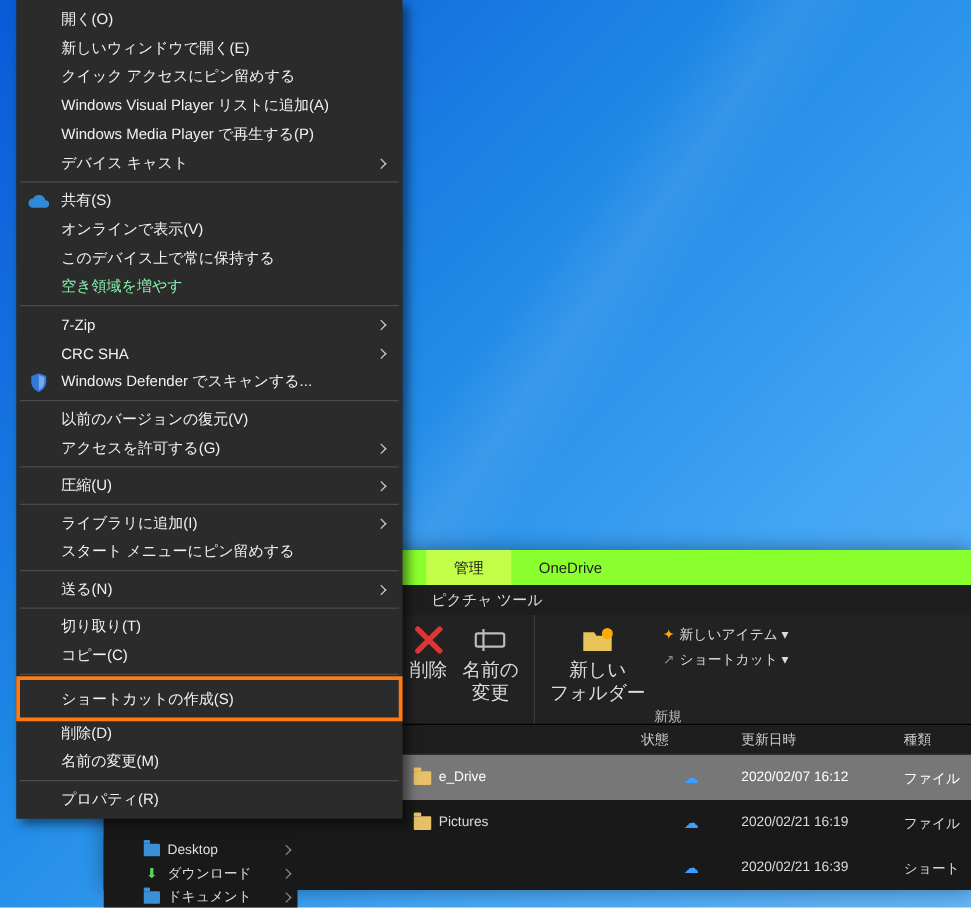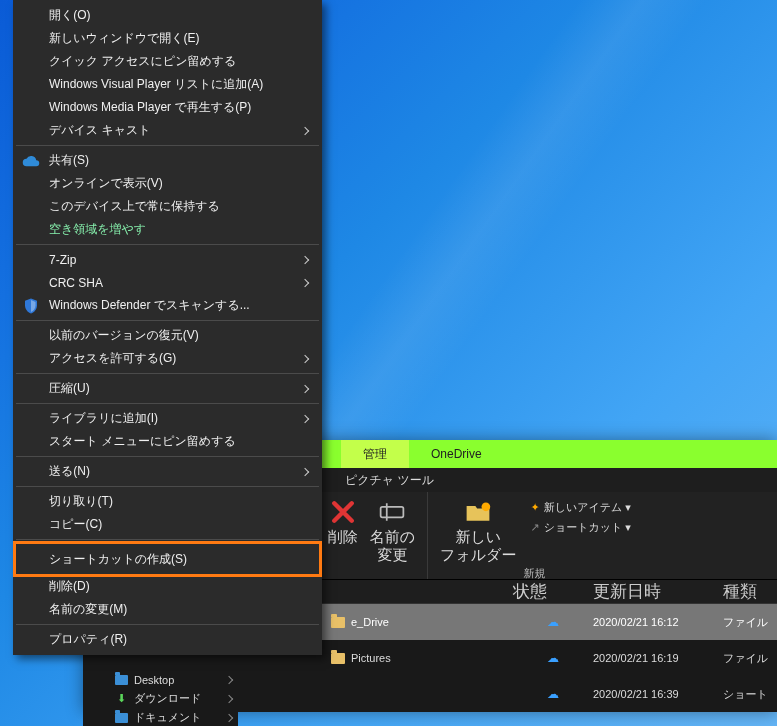--- a/index.html
+++ b/index.html
@@ -154,21 +154,21 @@
     line-height: 1.2;
   }
   .ribbon-big .icn { width: 28px; height: 28px; margin-bottom: 2px; }
 
   .columns {
     height: 24px;
     background: #1e1e1e;
     display: flex;
     align-items: center;
     border-bottom: 1px solid #333;
-    font-size: 17px;
+    font-size: 11px;
     color: #ccc;
   }
   .col-name { flex: 0 0 430px; padding-left: 14px; position: relative;}
   .col-name .sort-caret { position:absolute; left:50%; top:4px; width:0;height:0;border-left:4px solid transparent;border-right:4px solid transparent;border-bottom:5px solid #888;}
   .col-status { flex: 0 0 80px; }
   .col-date { flex: 0 0 130px; }
   .col-type { flex: 1; }
 
   .rows { background: #191919; }
   .row {
@@ -417,21 +417,21 @@
 
   <div class="rows">
     <div class="row sel">
       <div class="c-name">
           <span class="folder-ico"></span>
           <span>e_Drive</span>
         </div>
       <div class="c-status">
           <span class="cloud-ico">☁</span>
         </div>
-      <div class="c-date">2020/02/21 16:12</div>
+      <div class="c-date">2020/02/07 16:12</div>
       <div class="c-type">ファイル</div>
     </div>
     <div class="row">
       <div class="c-name">
           <span class="folder-ico"></span>
           <span>Pictures</span>
         </div>
       <div class="c-status">
           <span class="cloud-ico">☁</span>
         </div>

